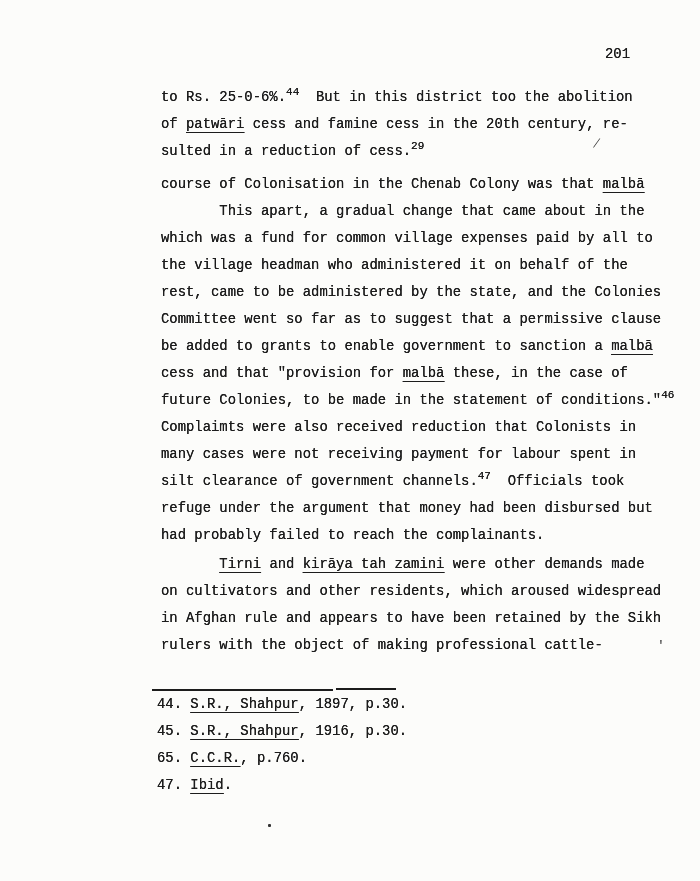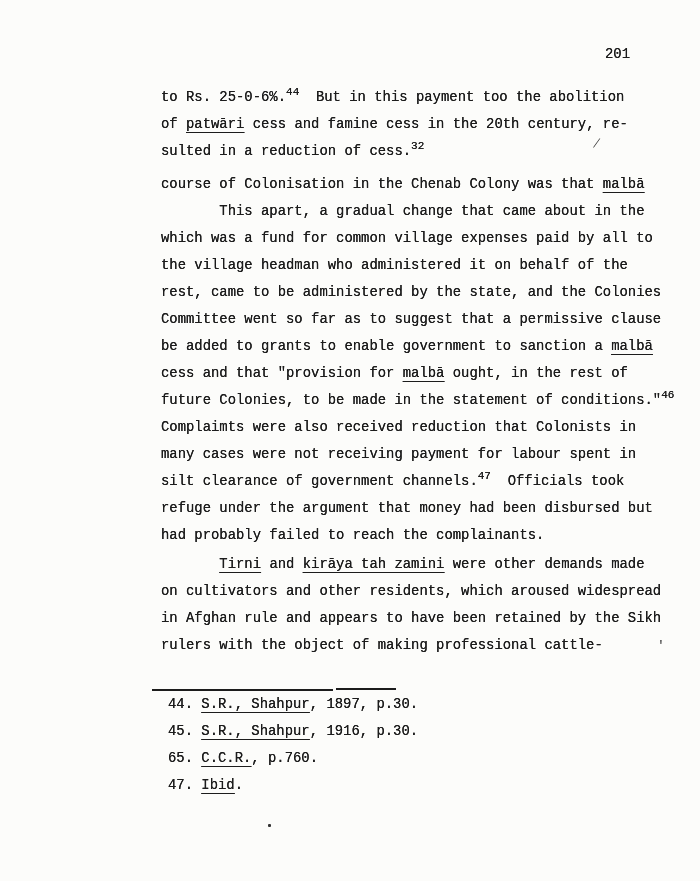--- a/index.html
+++ b/index.html
@@ -16,49 +16,49 @@
     position:absolute;left:161px;top:84px;font-size:13.9px;line-height:27px;
     text-shadow:0 0 .5px currentColor;
   }
   .para{margin:0;}
   .line{height:27px;white-space:pre;}
   .u{text-decoration:underline;text-underline-offset:3.5px;text-decoration-thickness:1.4px;}
   .sup{font-size:11px;position:relative;top:-6.5px;}
   .footnote-rule-a{position:absolute;left:152px;top:689px;width:181px;height:2.4px;background:#1c1c1c;}
   .footnote-rule-b{position:absolute;left:336px;top:688px;width:60px;height:2.4px;background:#1c1c1c;}
   .footnotes{
-    position:absolute;left:168px;top:691px;font-size:13.9px;line-height:26.8px;
+    position:absolute;left:157px;top:691px;font-size:13.9px;line-height:26.8px;
     text-shadow:0 0 .5px currentColor;
   }
   .stray-slash{position:absolute;left:592px;top:136px;font-size:15px;color:#2a2a2a;transform:rotate(8deg);}
   .stray-tick{position:absolute;left:657px;top:638px;font-size:13px;color:#3a3a3a;}
   .stray-dot{position:absolute;left:268px;top:824px;width:3px;height:3px;background:#333;border-radius:1px;}
 </style>
 </head>
 <body>
 
 <div class="page">
 
   <div class="page-number">201</div>
 
   <div class="body-text" id="body-container">
       <div class="para" style="margin-top: 0px;">
-        <div class="line"><span>to Rs. 25-0-6%.</span><span class="sup">44</span><span>  But in this payment too the abolition</span></div>
+        <div class="line"><span>to Rs. 25-0-6%.</span><span class="sup">44</span><span>  But in this district too the abolition</span></div>
         <div class="line"><span>of </span><span class="u">patwāri</span><span> cess and famine cess in the 20th century, re-</span></div>
-        <div class="line"><span>sulted in a reduction of cess.</span><span class="sup">32</span></div>
+        <div class="line"><span>sulted in a reduction of cess.</span><span class="sup">29</span></div>
       </div>
       <div class="para" style="margin-top: 6px;">
         <div class="line"><span>course of Colonisation in the Chenab Colony was that </span><span class="u">malbā</span></div>
         <div class="line"><span>       This apart, a gradual change that came about in the</span></div>
         <div class="line"><span>which was a fund for common village expenses paid by all to</span></div>
         <div class="line"><span>the village headman who administered it on behalf of the</span></div>
         <div class="line"><span>rest, came to be administered by the state, and the Colonies</span></div>
         <div class="line"><span>Committee went so far as to suggest that a permissive clause</span></div>
         <div class="line"><span>be added to grants to enable government to sanction a </span><span class="u">malbā</span></div>
-        <div class="line"><span>cess and that "provision for </span><span class="u">malbā</span><span> ought, in the rest of</span></div>
+        <div class="line"><span>cess and that "provision for </span><span class="u">malbā</span><span> these, in the case of</span></div>
         <div class="line"><span>future Colonies, to be made in the statement of conditions."</span><span class="sup">46</span></div>
         <div class="line"><span>Complaimts were also received reduction that Colonists in</span></div>
         <div class="line"><span>many cases were not receiving payment for labour spent in</span></div>
         <div class="line"><span>silt clearance of government channels.</span><span class="sup">47</span><span>  Officials took</span></div>
         <div class="line"><span>refuge under the argument that money had been disbursed but</span></div>
         <div class="line"><span>had probably failed to reach the complainants.</span></div>
       </div>
       <div class="para" style="margin-top: 2px;">
         <div class="line"><span>       </span><span class="u">Tirni</span><span> and </span><span class="u">kirāya tah zamini</span><span> were other demands made</span></div>
         <div class="line"><span>on cultivators and other residents, which aroused widespread</span></div>

